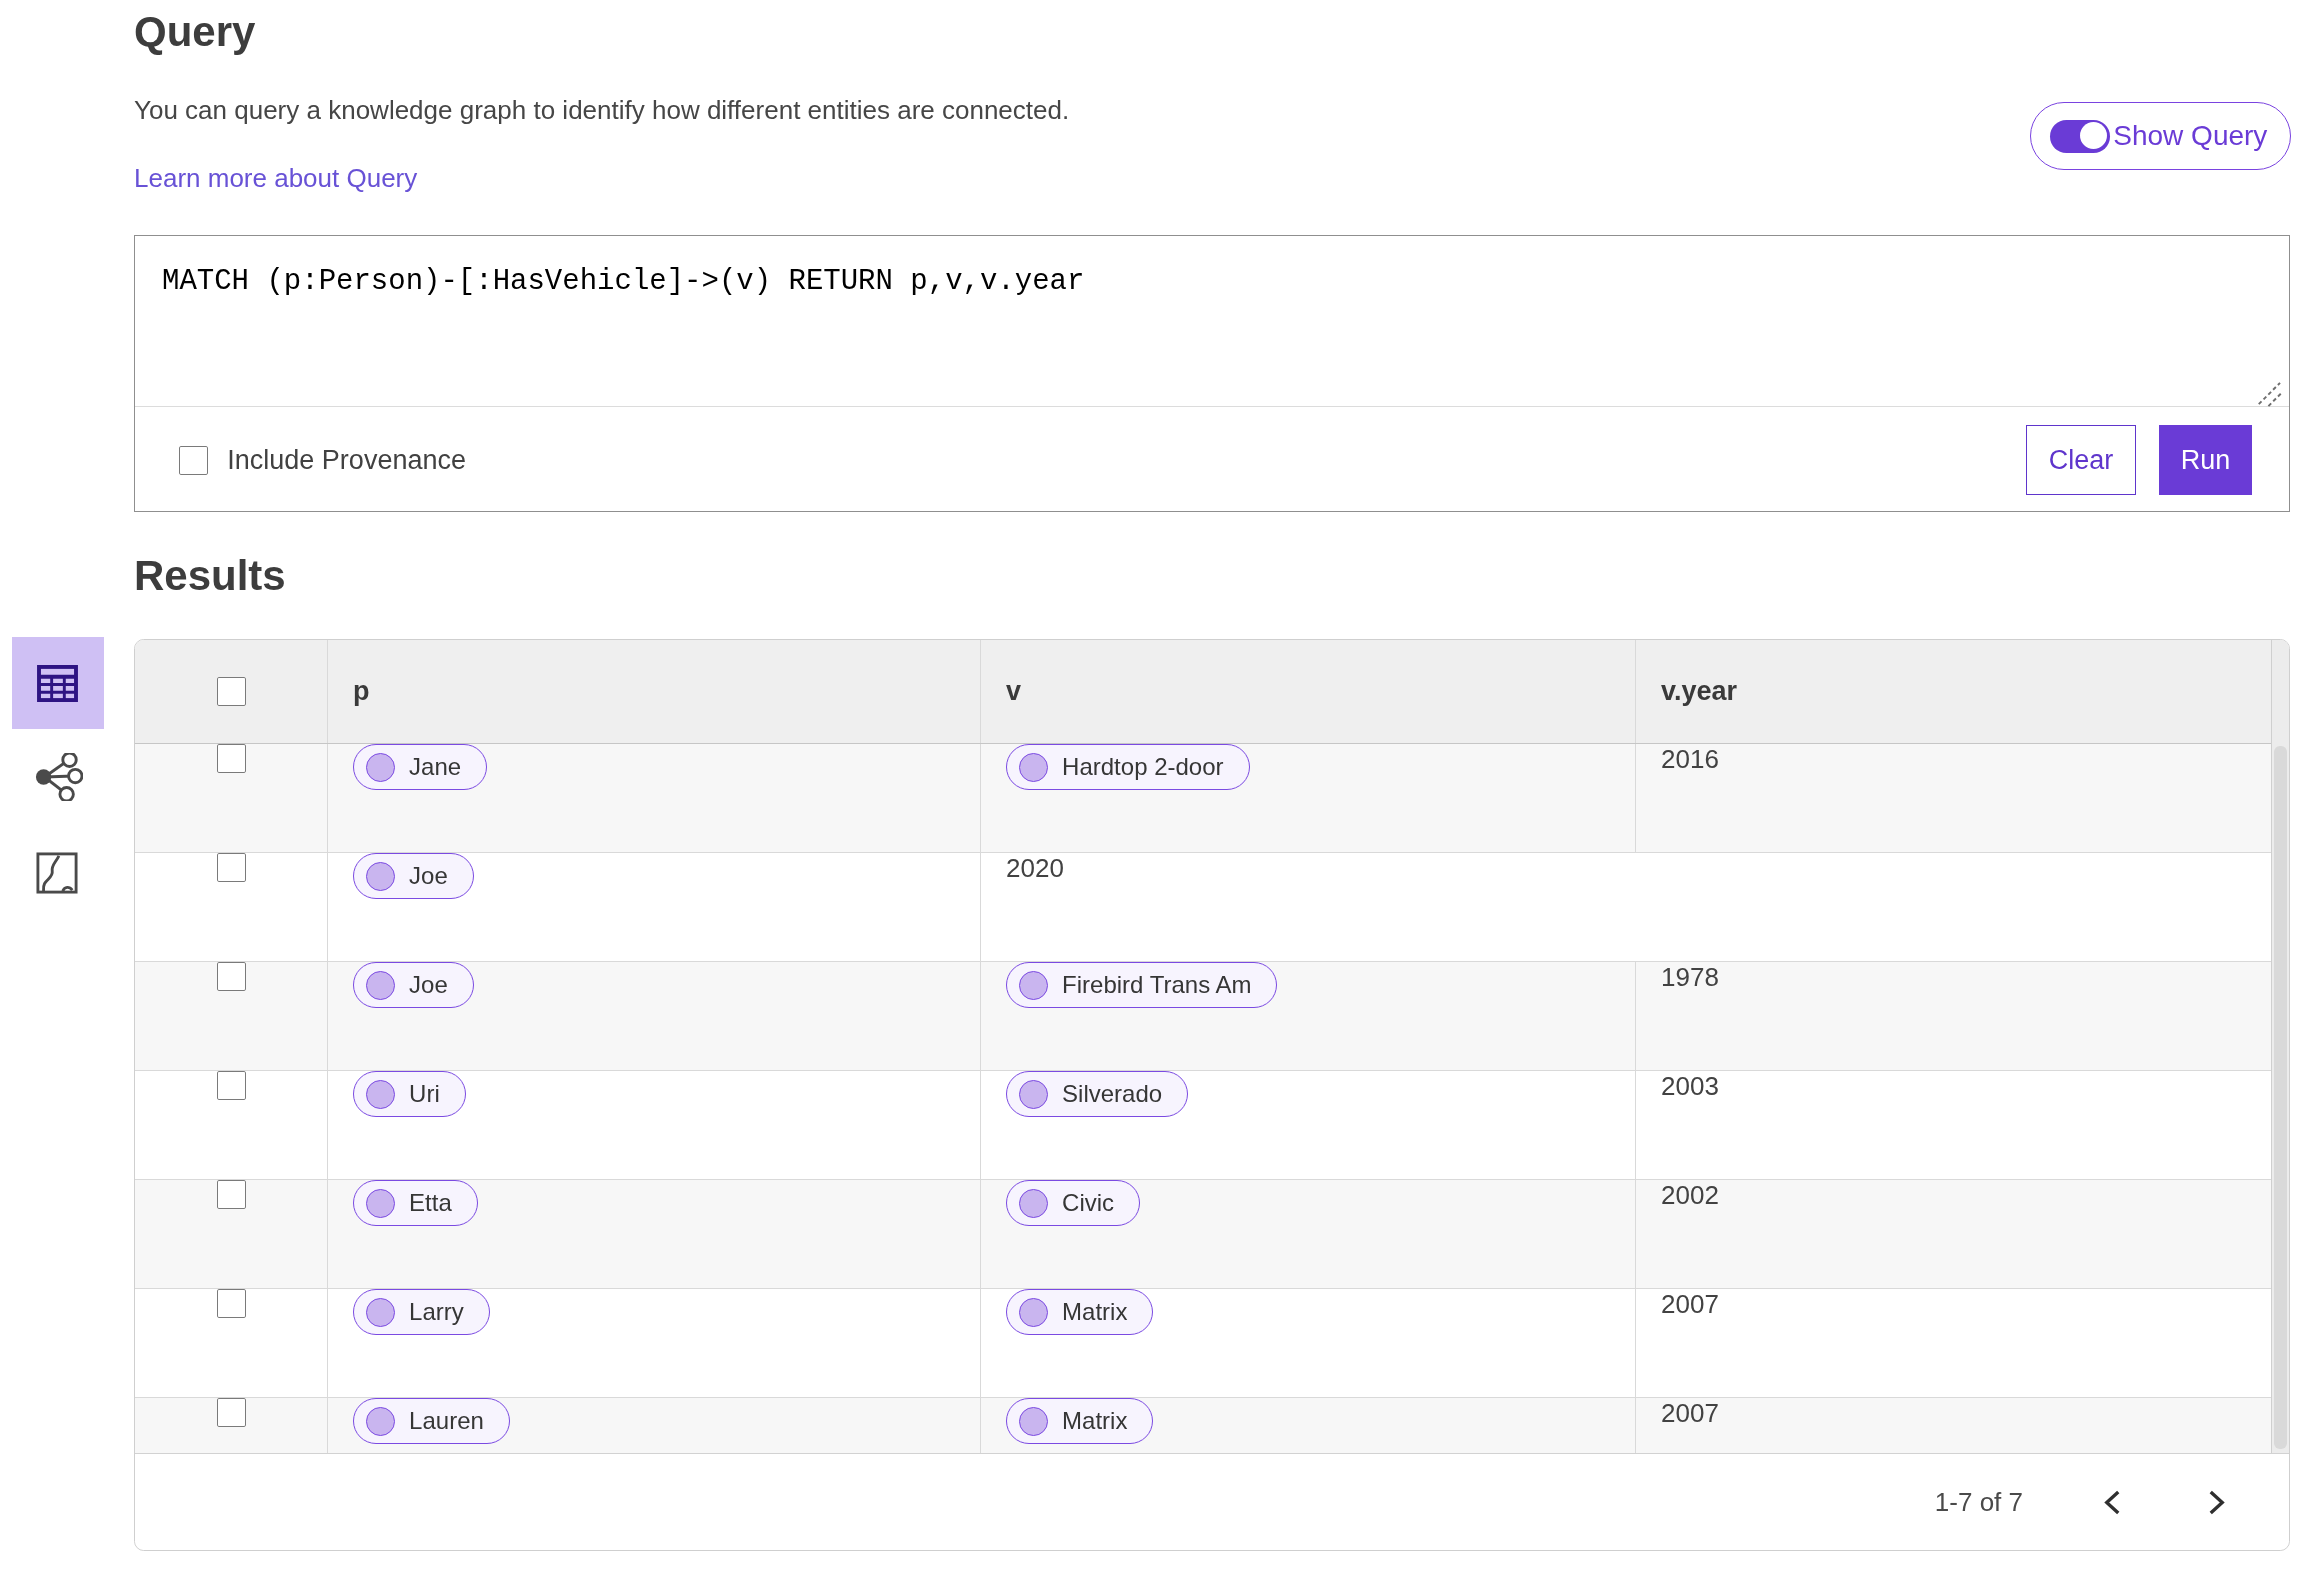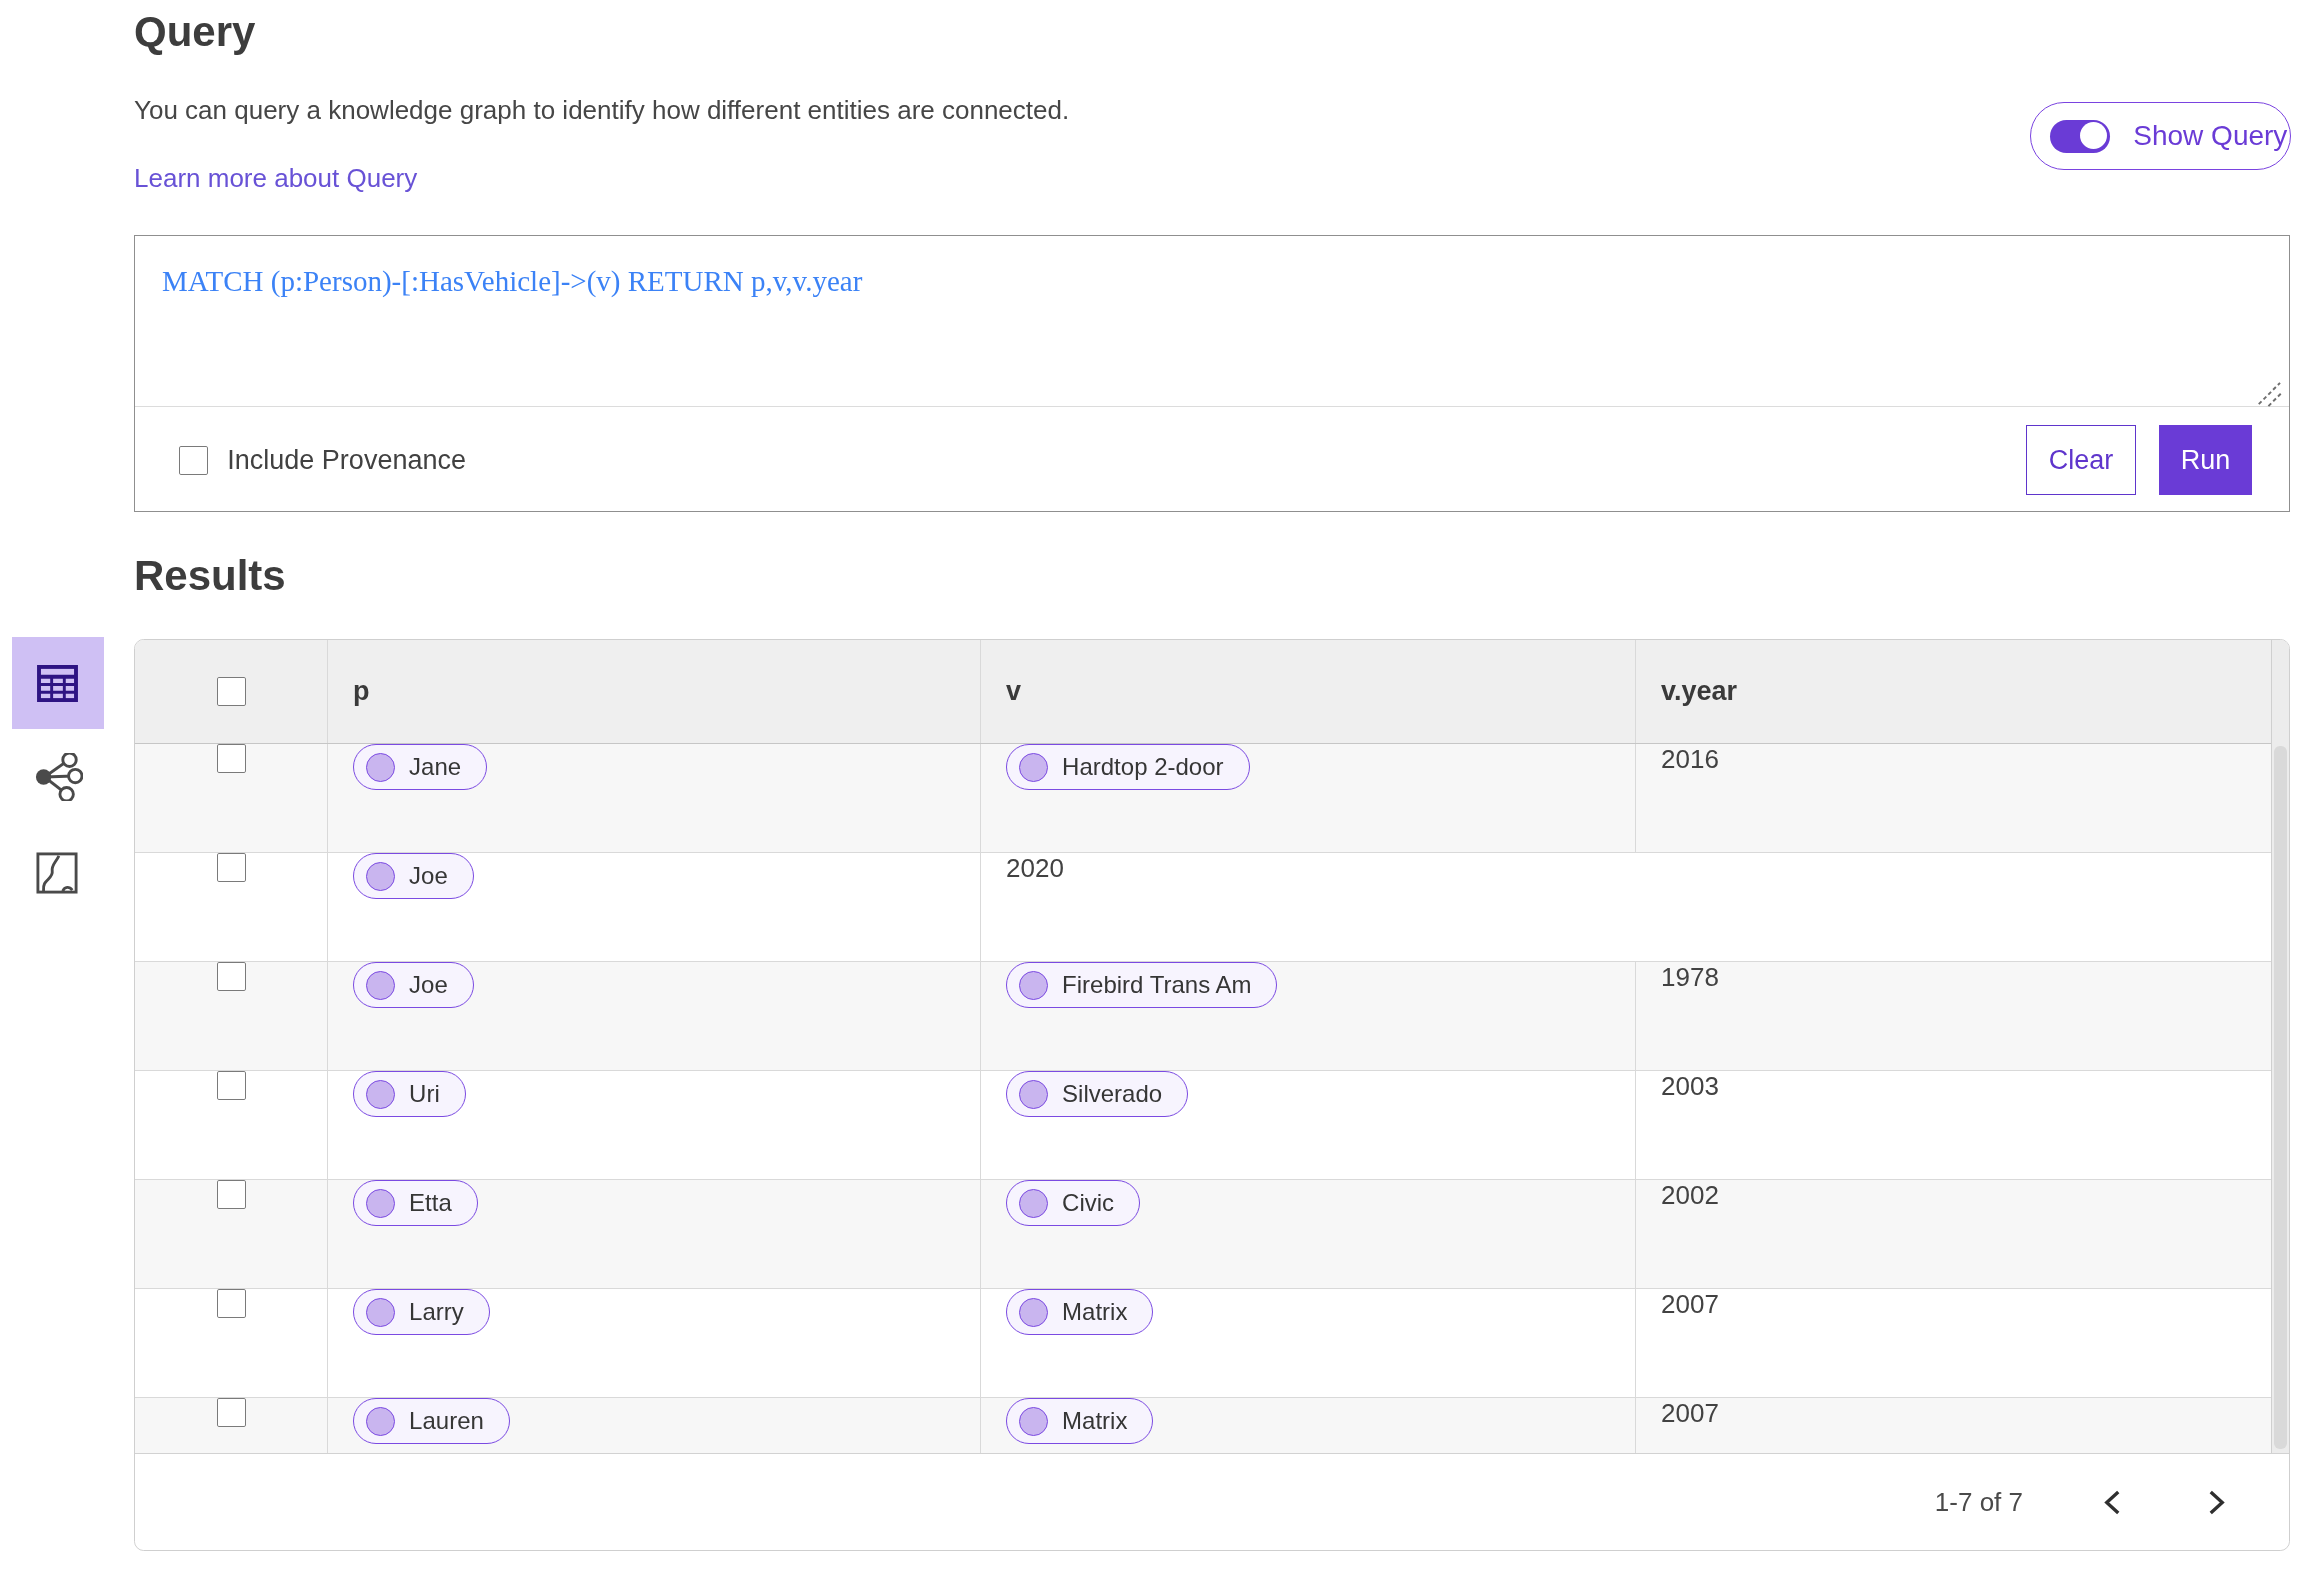--- a/index.html
+++ b/index.html
@@ -11,32 +11,32 @@
   .abs { position:absolute; }
 
   
   .page-title { left:134px; top:7.7px; font-size:42px; font-weight:bold; color:#3d3d3d; }
   .page-desc  { left:134px; top:95px; font-size:26px; color:#464646; }
   .learn-link { left:134px; top:157px; font-size:26px; color:#6852d6; text-decoration:none; cursor:pointer;margin-top:6px; }
 
   .toggle-pill {
     left:2030px; top:102px; width:261px; height:68px;
     border:1.9px solid #7a43e0; border-radius:34px; background:#fff;
-    display:flex; align-items:center; gap:23px; padding:0 19.3px; cursor:pointer;
+    display:flex; align-items:center; gap:3px; padding:0 19.3px; cursor:pointer;
   }
   .switch { width:60px; height:33px; background:#6a3bd6; border-radius:16.4px; position:relative; flex:0 0 auto; }
   .switch .knob { position:absolute; right:2.9px; top:2.9px; width:27px; height:27px; background:#fff; border-radius:50%; }
   .toggle-pill .lbl { font-size:28px; color:#6a3bd6; white-space:nowrap; }
 
   
   .query-card { left:134px; top:235px; width:2156px; height:277px; border:1.9px solid #8f8f8f; background:#fff; }
   .query-input {
     display:block; width:100%; height:171px; border:none; outline:none; resize:none;
     border-bottom:1px solid #dcdcdc;
-    font-family:Liberation Serif, serif; font-size:29px; color:#3b82f6;
+    font-family:Liberation Mono, monospace; font-size:29px; color:#000000;
     padding:29px 29px 0 27px; background:#fff;
   }
   .resize-handle { position:absolute; right:4.8px; top:143px; }
   .query-footer { position:absolute; left:0; bottom:0; width:100%; height:102px;
     display:flex; align-items:center; padding:0 37px 0 44px; }
   .chk { appearance:none; -webkit-appearance:none; width:29px; height:29px; border:1.9px solid #7a7a7a;
     background:#fff; border-radius:1.9px; cursor:pointer; flex:0 0 auto; }
   .prov-lbl { font-size:27px; color:#414141; margin-left:19.3px; }
   .spacer { flex:1; }
   .btn { height:70px; font-size:27px; display:flex; align-items:center; justify-content:center;

